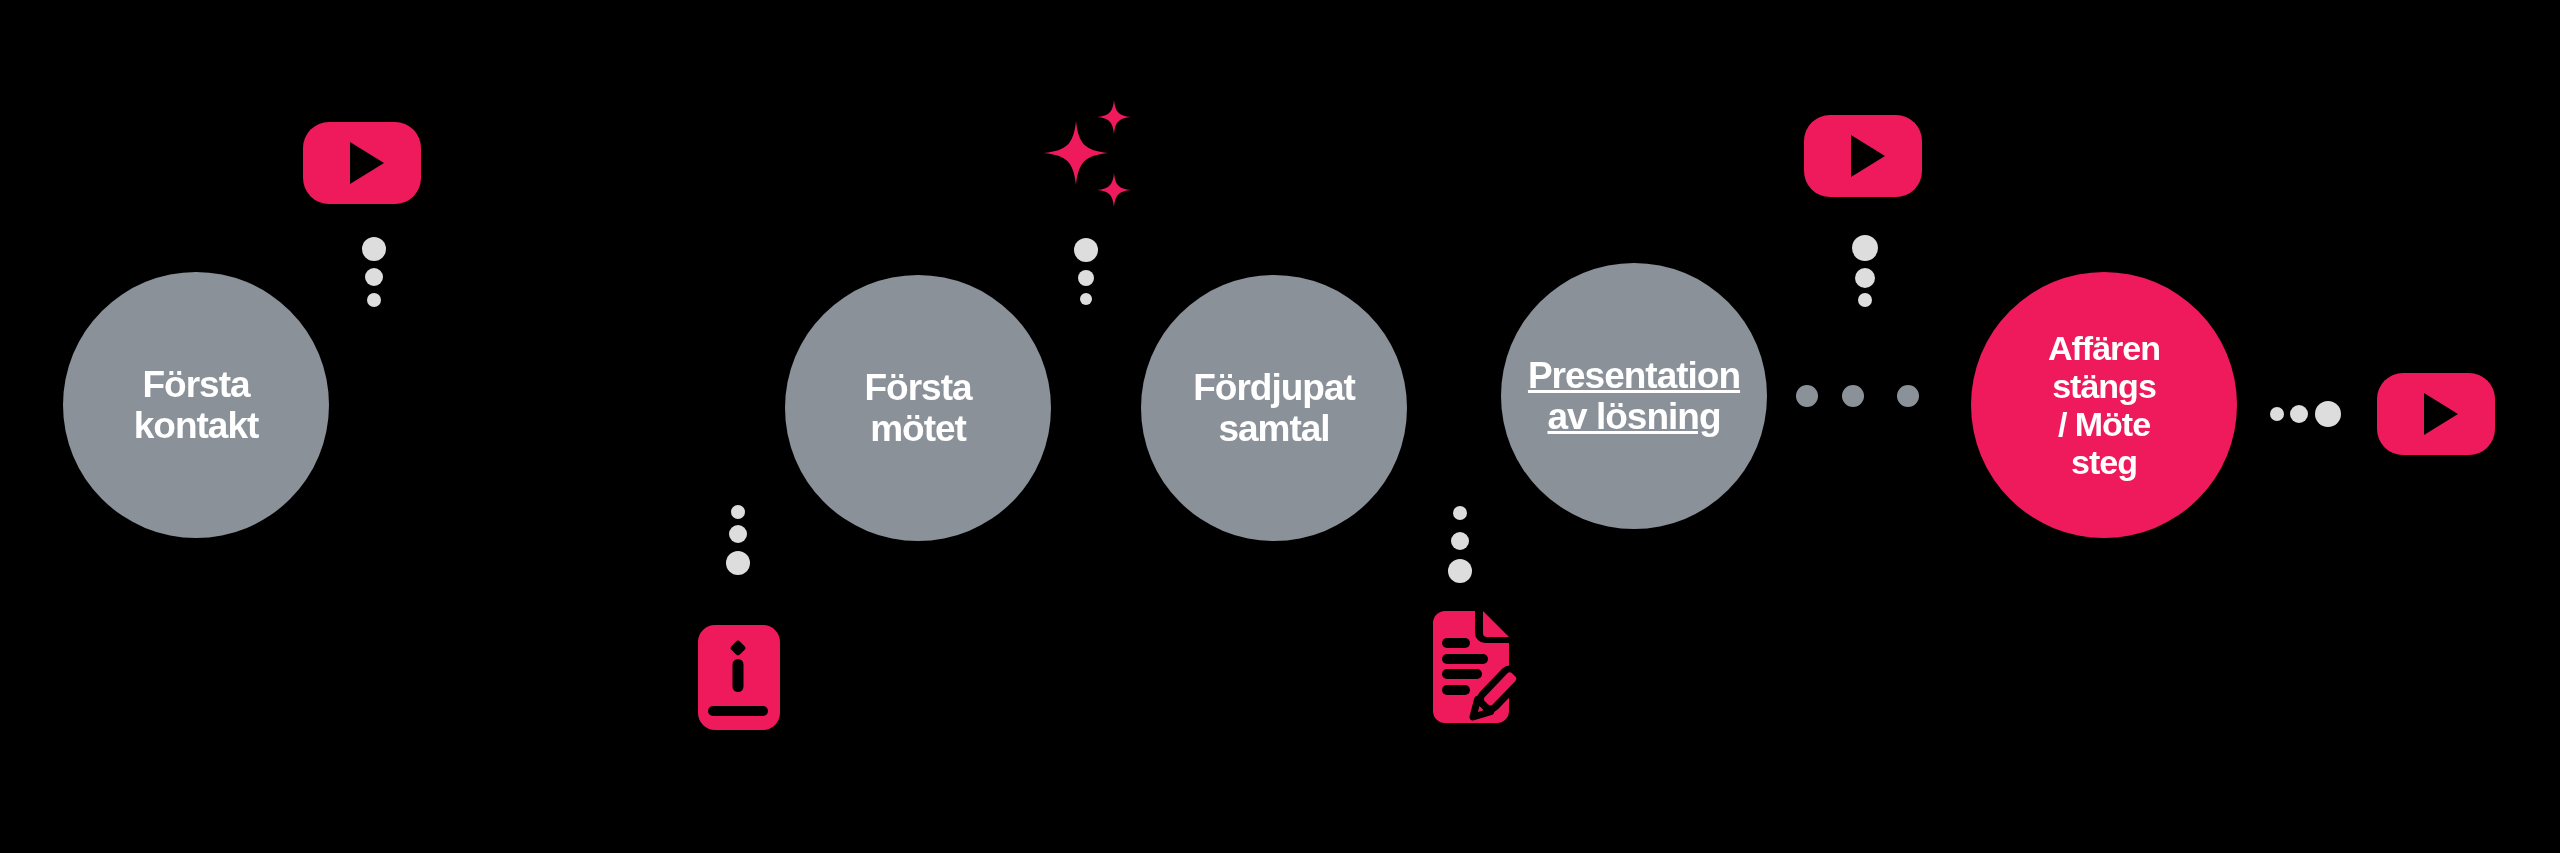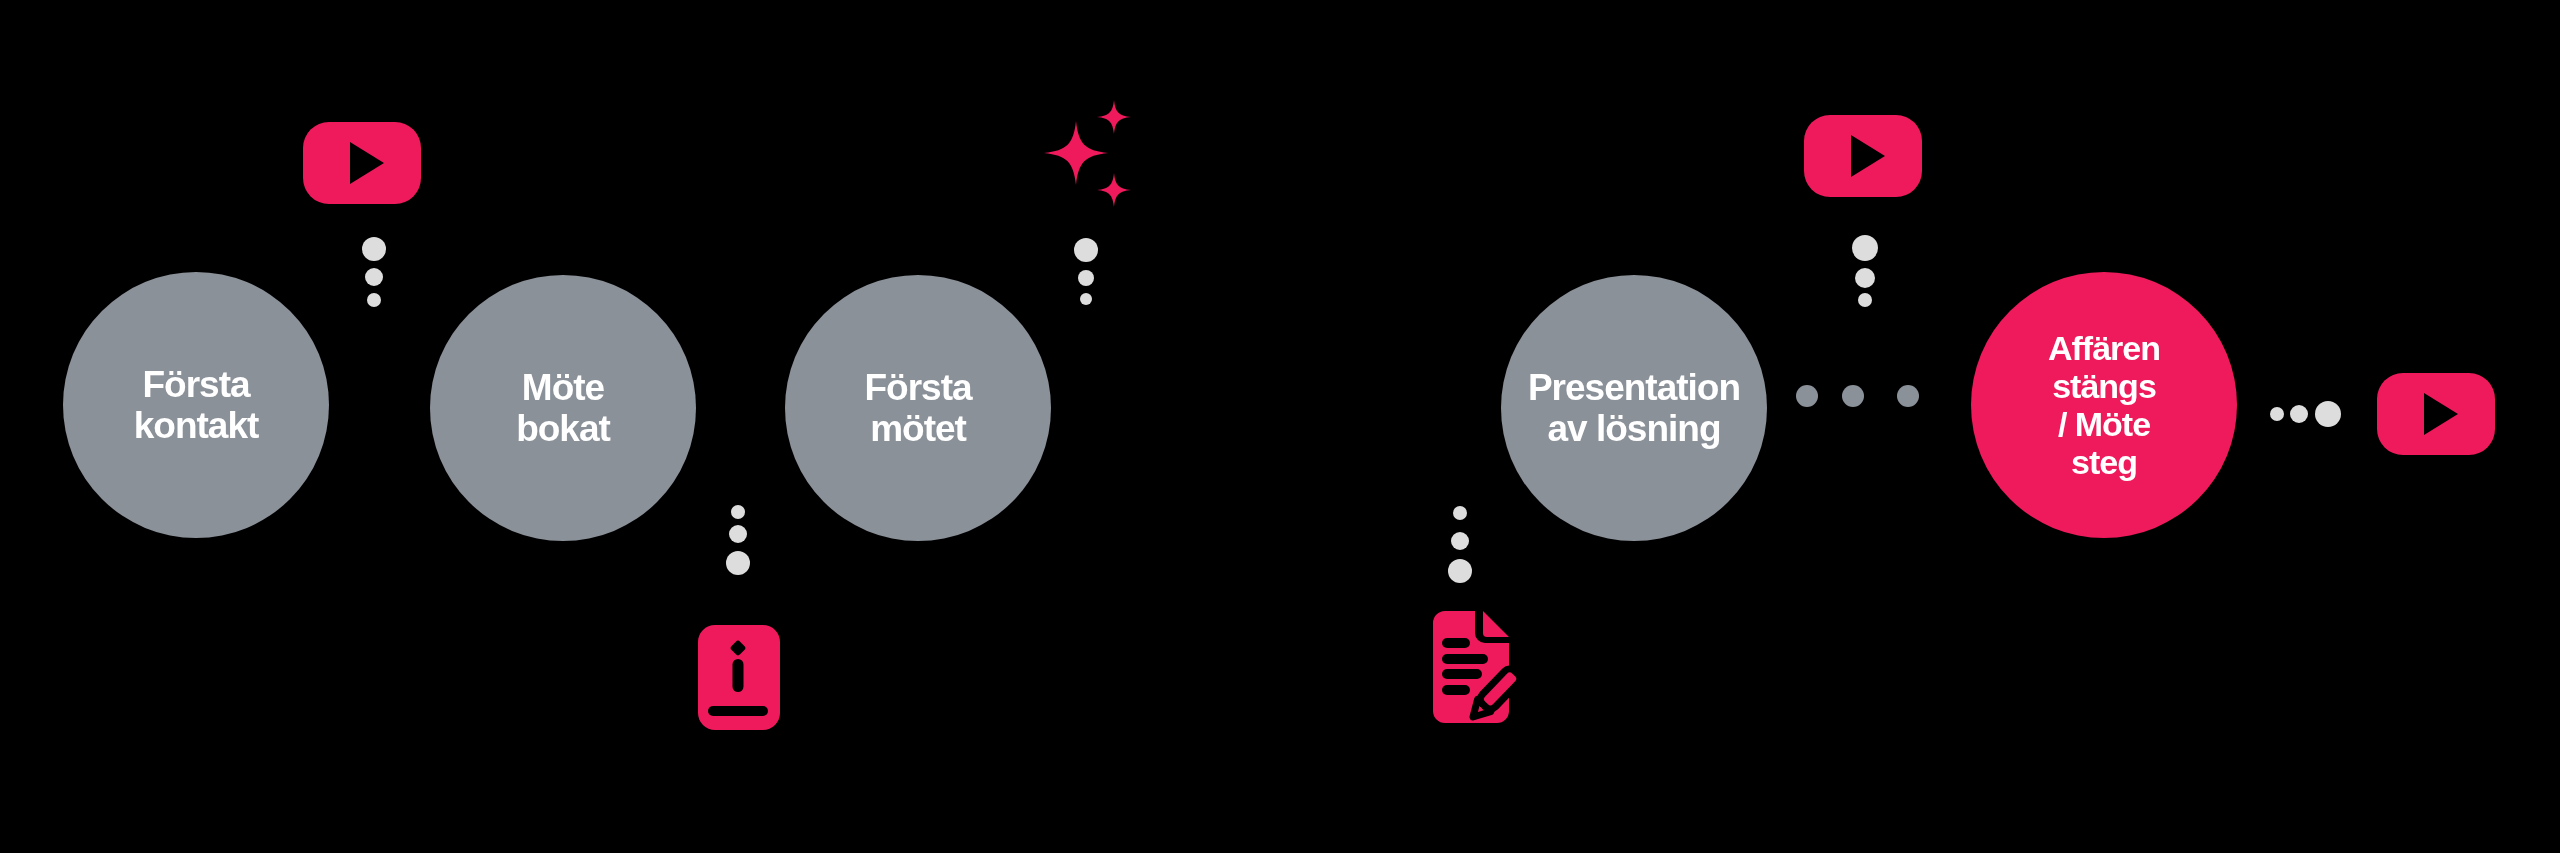--- a/index.html
+++ b/index.html
@@ -20,21 +20,21 @@
     font-weight:bold;
     font-size:37px;line-height:1.12;letter-spacing:-1px;
     white-space:pre-line;
   }
   .stage.gray{background:var(--circle_gray,#8B9199);}
   .stage.pink{background:var(--accent_pink,#EE1A5C);font-size:34px;}
   .c1{left:63px;top:272px;}
   .c2{left:430px;top:275px;}
   .c3{left:785px;top:275px;}
   .c4{left:1141px;top:275px;}
-  .c5{left:1501px;top:275px;}
+  .c5{left:1501px;top:263px;text-decoration:underline;}
   .c6{left:1971px;top:272px;}
 
   .play{
     position:absolute;
     width:118px;height:82px;
     border-radius:26px;
     background:var(--accent_pink,#EE1A5C);
     display:flex;align-items:center;justify-content:center;
     cursor:pointer;
   }
@@ -57,24 +57,24 @@
   .doc{left:1423px;top:611px;}
   .spark{left:1036px;top:85px;}
 </style>
 </head>
 <body>
 
 <div id="canvas">
 
   <div class="stage gray c1">Första
 kontakt</div>
-  <div class="stage gray c2">Möte
-bokat</div>
   <div class="stage gray c3">Första
 mötet</div>
+  <div class="stage gray c4">Fördjupat
+samtal</div>
   <div class="stage gray c5">Presentation
 av lösning</div>
   <div class="stage pink c6">Affären
 stängs
 / Möte
 steg</div>
 
   <div class="play p1">
       <span class="tri"></span>
     </div>

